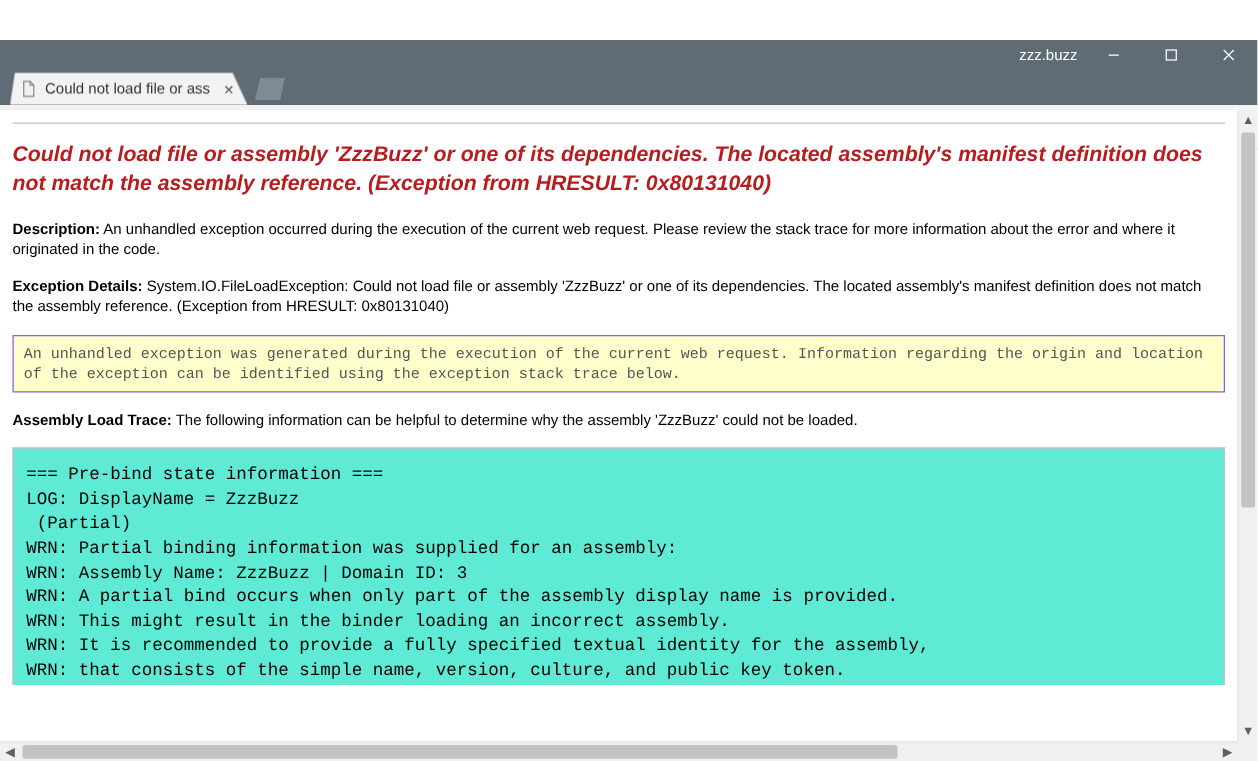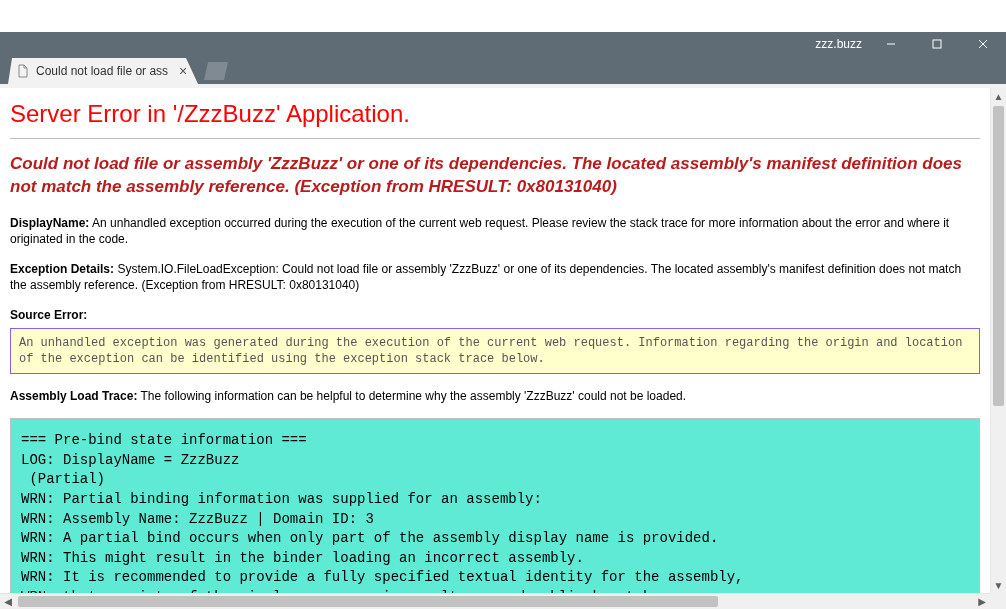--- a/index.html
+++ b/index.html
@@ -133,35 +133,33 @@
       <svg width="16" height="16" viewBox="0 0 16 16">
           <path d="M8 2l1.8 3.8 4.2.5-3 2.9.8 4.1L8 11.4 4.2 13.3l.8-4.1-3-2.9 4.2-.5z" fill="none" stroke="#5a5a5a" stroke-width="1.2"></path>
         </svg>
     </span>
   </div>
   <div class="menu-dots">⋮</div>
 </div>
 
 <div class="viewport">
   <div class="page">
-    <h1 class="err-title">Server Error in '/ZzzBuzz' Application.</h1>
     <hr class="rule">
     <h2 class="err-sub">Could not load file or assembly 'ZzzBuzz' or one of its dependencies. The located assembly's manifest definition does not match the assembly reference. (Exception from HRESULT: 0x80131040)</h2>
 
     <p class="para">
-      <b>DisplayName:</b>
+      <b>Description:</b>
       <span>An unhandled exception occurred during the execution of the current web request. Please review the stack trace for more information about the error and where it originated in the code.</span>
     </p>
 
     <p class="para">
       <b>Exception Details:</b>
       <span>System.IO.FileLoadException: Could not load file or assembly 'ZzzBuzz' or one of its dependencies. The located assembly's manifest definition does not match the assembly reference. (Exception from HRESULT: 0x80131040)</span>
     </p>
 
-    <div class="label-strong">Source Error:</div>
     <div class="codebox">An unhandled exception was generated during the execution of the current web request. Information regarding the origin and location of the exception can be identified using the exception stack trace below.</div>
 
     <p class="para">
       <b>Assembly Load Trace:</b>
       <span>The following information can be helpful to determine why the assembly 'ZzzBuzz' could not be loaded.</span>
     </p>
 
     <div class="tracebox">=== Pre-bind state information ===
 LOG: DisplayName = ZzzBuzz
  (Partial)

